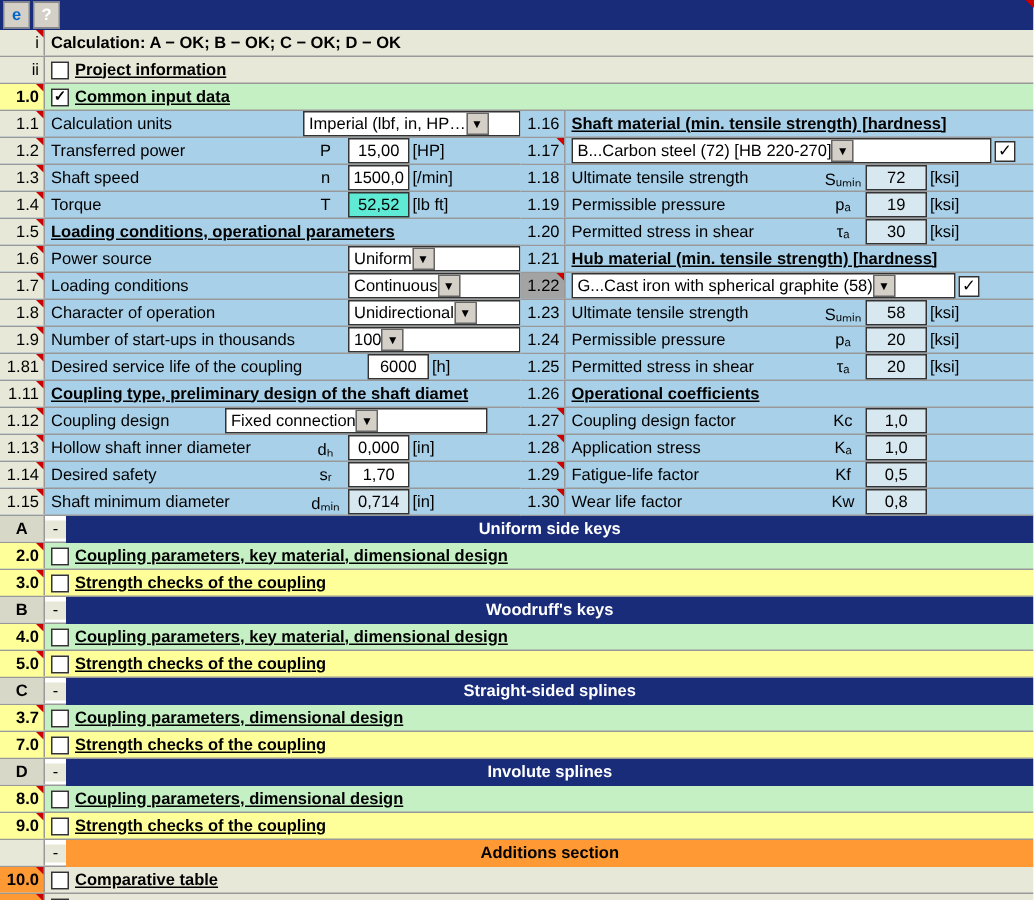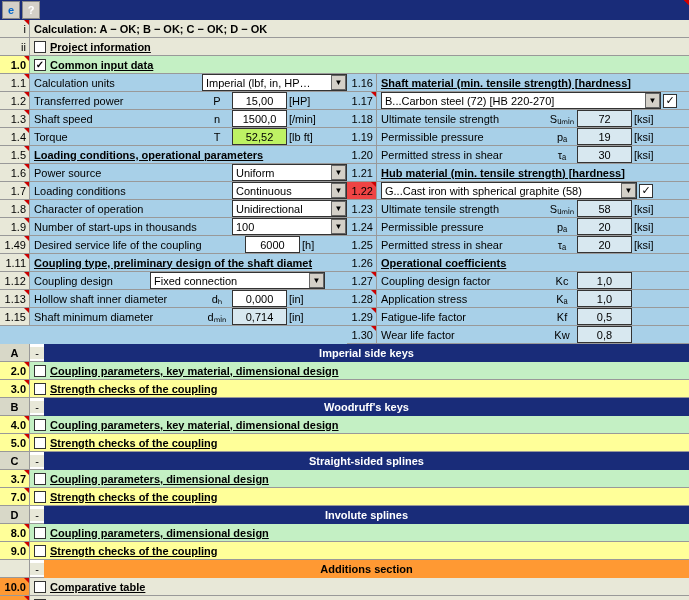--- a/index.html
+++ b/index.html
@@ -15,22 +15,22 @@
 .lbl-cell{flex:0 0 auto;padding-left:4px;display:flex;align-items:center;height:100%}
 .chk{width:12px;height:12px;border:1px solid #333;display:inline-flex;align-items:center;justify-content:center;margin-right:4px;background:#fff;font-size:10px;line-height:10px}
 .sec-green{background:#c4f0c4}
 .sec-yellow{background:#ffff99}
 .sec-blue{background:#a8d0e8}
 .bold{font-weight:bold}
 .und{text-decoration:underline}
 .cols{display:flex;background:#a8d0e8}
 .col{flex:1}
 .inp{background:#fff;border:1px solid #333;height:17px;display:flex;align-items:center;padding:0 3px}
-.inp.num{justify-content:center;width:55px}
-.inp.sel{justify-content:space-between;padding-right:0}
+.inp.num{justify-content:center;width:41px}
+.inp.sel{justify-content:flex-start;padding-right:0}
 .dd{width:15px;height:15px;background:#d4d0c8;border:1px solid #666;display:flex;align-items:center;justify-content:center;font-size:8px}
 .sym{width:30px;text-align:center}
 .unit{width:40px;padding-left:2px}
 .dark-hdr{background:#192c79;color:#fff;text-align:center;font-weight:bold;height:18px;display:flex;align-items:center;justify-content:center;flex:1}
 .orange-hdr{background:#ff9933;text-align:center;font-weight:bold;height:18px;display:flex;align-items:center;justify-content:center;flex:1}
 .letter-cell{width:30px;background:#d8d8c8;text-align:center;font-weight:bold;height:100%;display:flex;align-items:center;justify-content:center;border-right:1px solid #999}
 .dash-cell{width:14px;text-align:center;background:#e8e8d8}
 .end-chk{width:14px;height:14px;border:1px solid #333;background:#fff;display:inline-flex;align-items:center;justify-content:center;font-size:11px;margin-left:2px}
 </style>
 </head>
@@ -102,21 +102,21 @@
         <div class="inp num">1500,0</div>
         <div class="unit">[/min]</div>
       </div>
  <div class="row sec-blue">
         <div class="num-cell">
           <span>1.4</span>
           <span class="mark"></span>
         </div>
         <div class="lbl-cell" style="width:172px">Torque</div>
         <div class="sym">T</div>
-        <div class="inp num" style="background:#bef264">52,52</div>
+        <div class="inp num" style="background:#5eead4">52,52</div>
         <div class="unit">[lb ft]</div>
       </div>
  <div class="row sec-blue">
         <div class="num-cell">
           <span>1.5</span>
           <span class="mark"></span>
         </div>
         <div class="lbl-cell bold und">Loading conditions, operational parameters</div>
       </div>
  <div class="row sec-blue">
@@ -158,21 +158,21 @@
           <span class="mark"></span>
         </div>
         <div class="lbl-cell" style="width:202px">Number of start-ups in thousands</div>
         <div class="inp sel" style="width:115px">
           <span>100</span>
           <span class="dd">▼</span>
         </div>
       </div>
  <div class="row sec-blue">
         <div class="num-cell">
-          <span>1.49</span>
+          <span>1.81</span>
           <span class="mark"></span>
         </div>
         <div class="lbl-cell" style="width:215px">Desired service life of the coupling</div>
         <div class="inp num">6000</div>
         <div class="unit">[h]</div>
       </div>
  <div class="row sec-blue">
         <div class="num-cell">
           <span>1.11</span>
           <span class="mark"></span>
@@ -195,20 +195,29 @@
           <span>1.13</span>
           <span class="mark"></span>
         </div>
         <div class="lbl-cell" style="width:172px">Hollow shaft inner diameter</div>
         <div class="sym">dₕ</div>
         <div class="inp num">0,000</div>
         <div class="unit">[in]</div>
       </div>
  <div class="row sec-blue">
         <div class="num-cell">
+          <span>1.14</span>
+          <span class="mark"></span>
+        </div>
+        <div class="lbl-cell" style="width:172px">Desired safety</div>
+        <div class="sym">sᵣ</div>
+        <div class="inp num">1,70</div>
+      </div>
+ <div class="row sec-blue">
+        <div class="num-cell">
           <span>1.15</span>
           <span class="mark"></span>
         </div>
         <div class="lbl-cell" style="width:172px">Shaft minimum diameter</div>
         <div class="sym">dₘᵢₙ</div>
         <div class="inp num" style="background:#d8e8f0">0,714</div>
         <div class="unit">[in]</div>
       </div>
 </div>
 
@@ -247,21 +256,21 @@
         <div class="lbl-cell" style="width:170px">Permitted stress in shear</div>
         <div class="sym">τₐ</div>
         <div class="inp num" style="background:#d8e8f0">30</div>
         <div class="unit">[ksi]</div>
       </div>
  <div class="row sec-blue">
         <div class="num-cell" style="background:#a8d0e8">1.21</div>
         <div class="lbl-cell bold und">Hub material (min. tensile strength) [hardness]</div>
       </div>
  <div class="row sec-blue">
-        <div class="num-cell" style="background:#ef4444">
+        <div class="num-cell" style="background:#a3a3a3">
           <span>1.22</span>
           <span class="mark"></span>
         </div>
         <div class="inp sel" style="width:256px;margin-left:4px">
           <span>G...Cast iron with spherical graphite    (58)</span>
           <span class="dd">▼</span>
         </div>
         <span class="end-chk">✓</span>
       </div>
  <div class="row sec-blue">
@@ -327,21 +336,21 @@
       </div>
 </div>
 </div>
 
 <div class="row">
     <div class="letter-cell">
       <span>A</span>
       <span class="mark"></span>
     </div>
     <div class="dash-cell">-</div>
-    <div class="dark-hdr">Imperial side keys</div>
+    <div class="dark-hdr">Uniform side keys</div>
   </div>
 <div class="row sec-green">
     <div class="num-cell yellow bold">
       <span>2.0</span>
       <span class="mark"></span>
     </div>
     <div class="lbl-cell bold">
       <span class="chk"></span>
       <span class="und">Coupling parameters, key material, dimensional design</span>
     </div>

